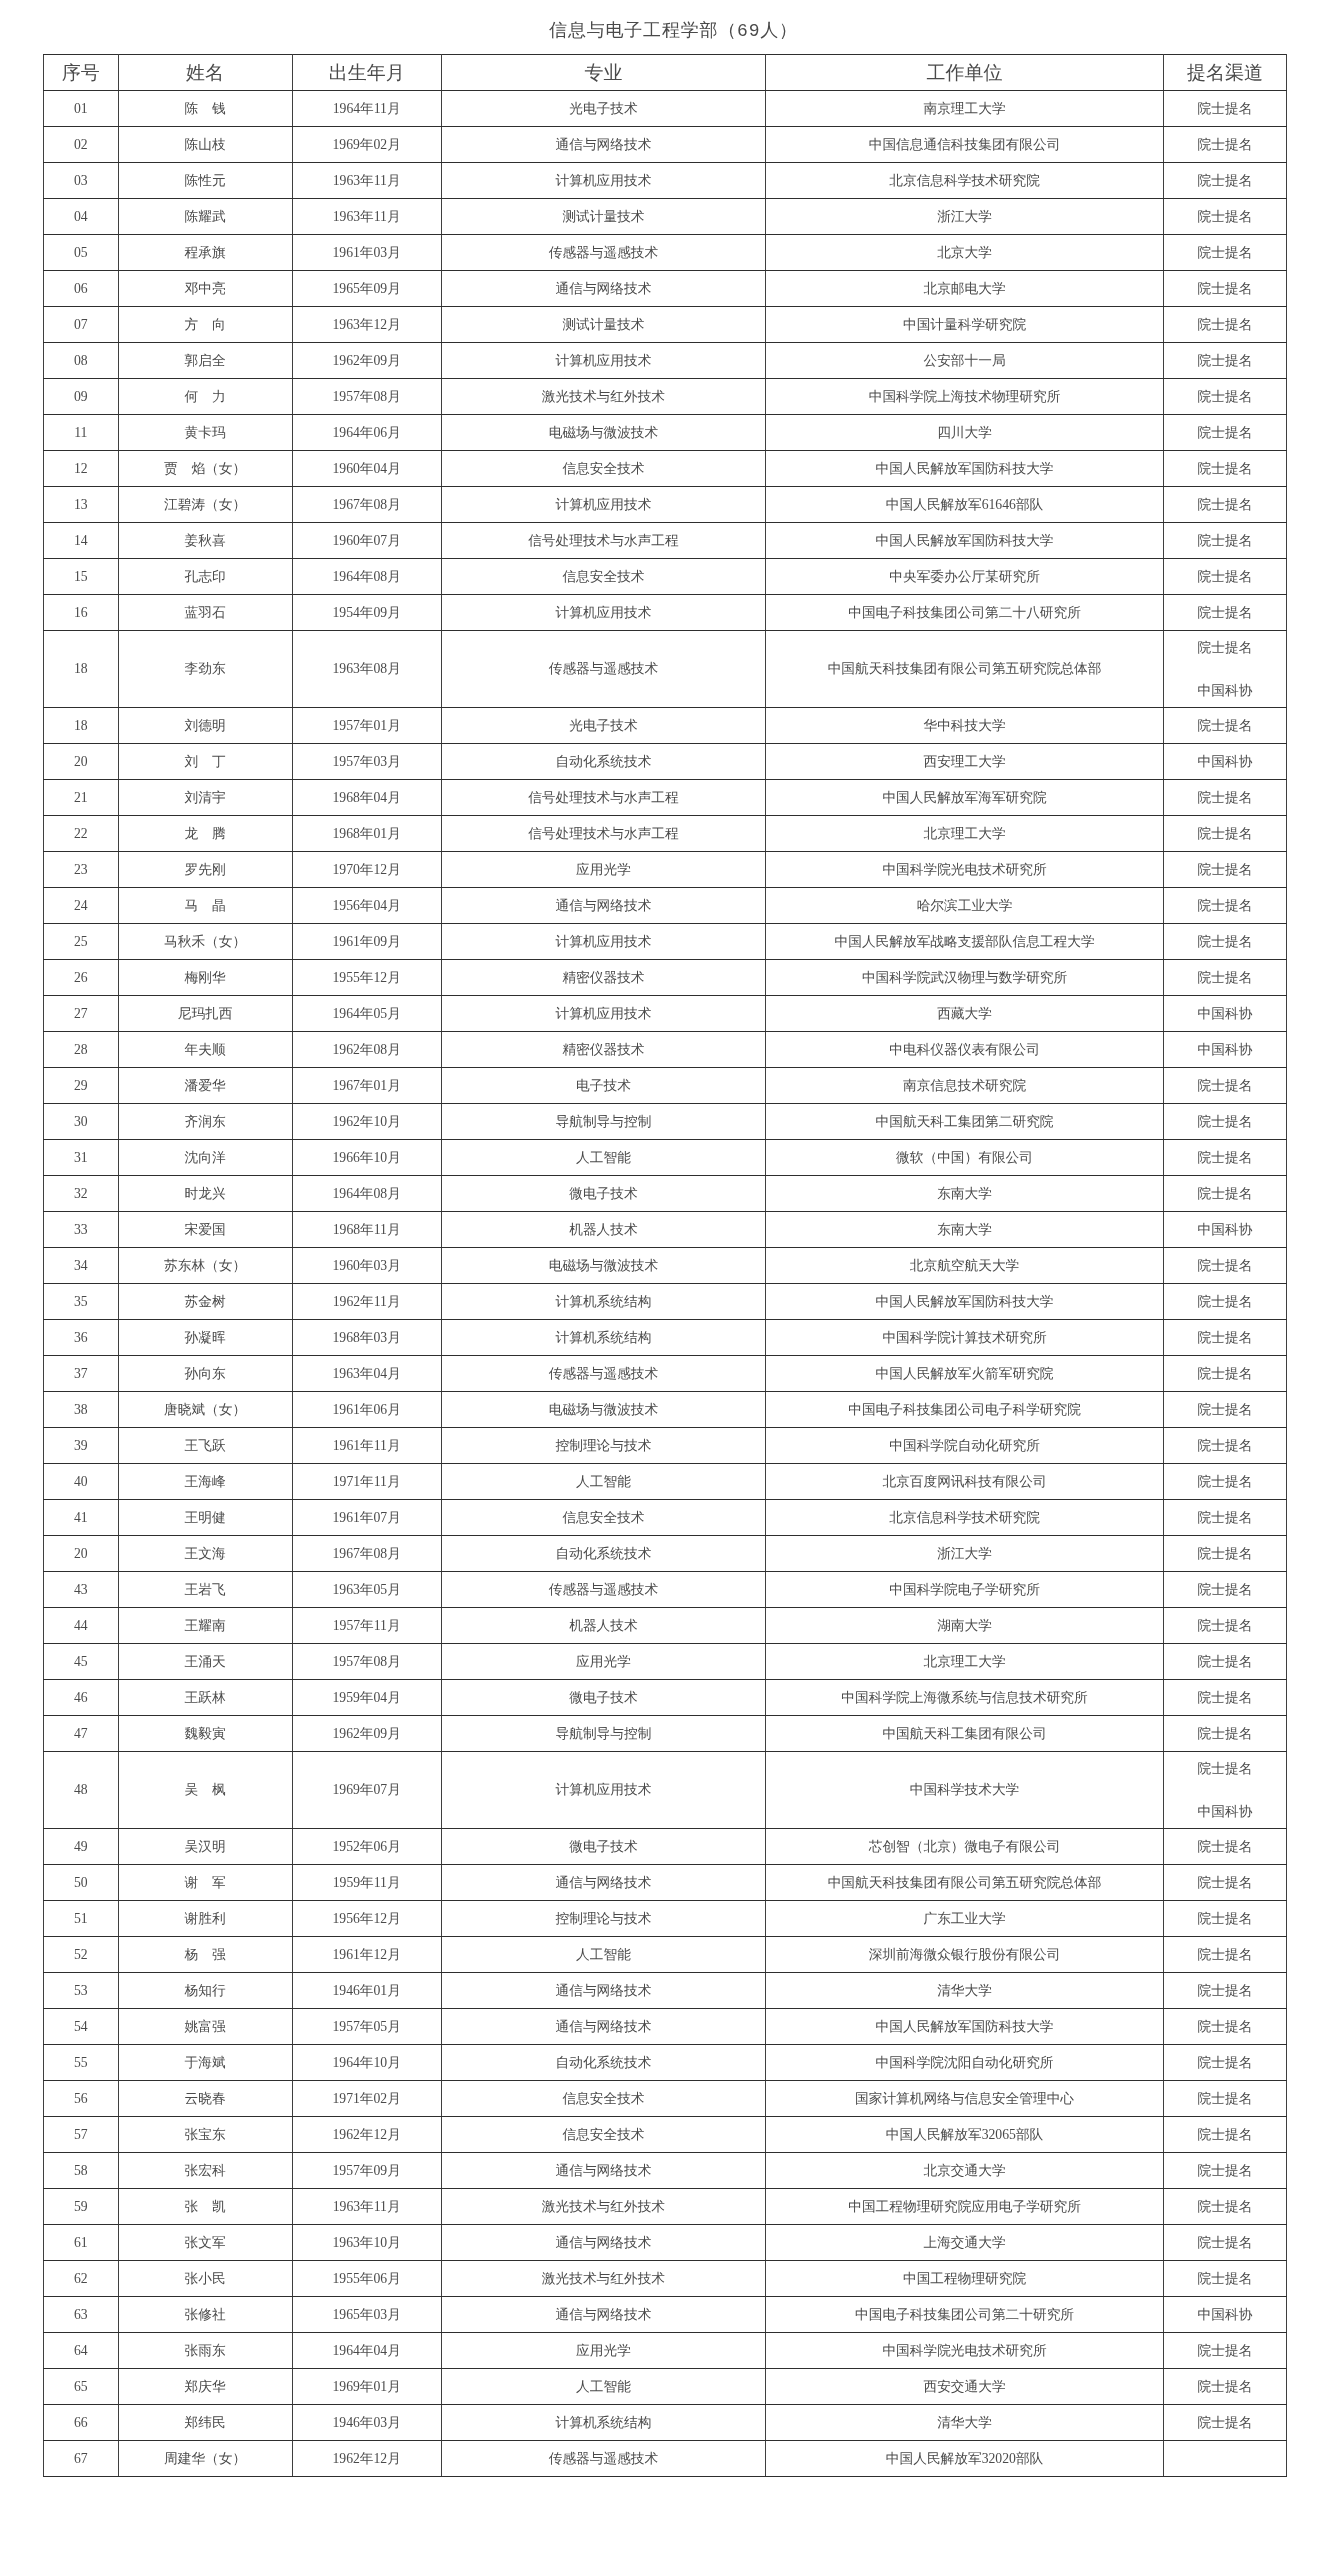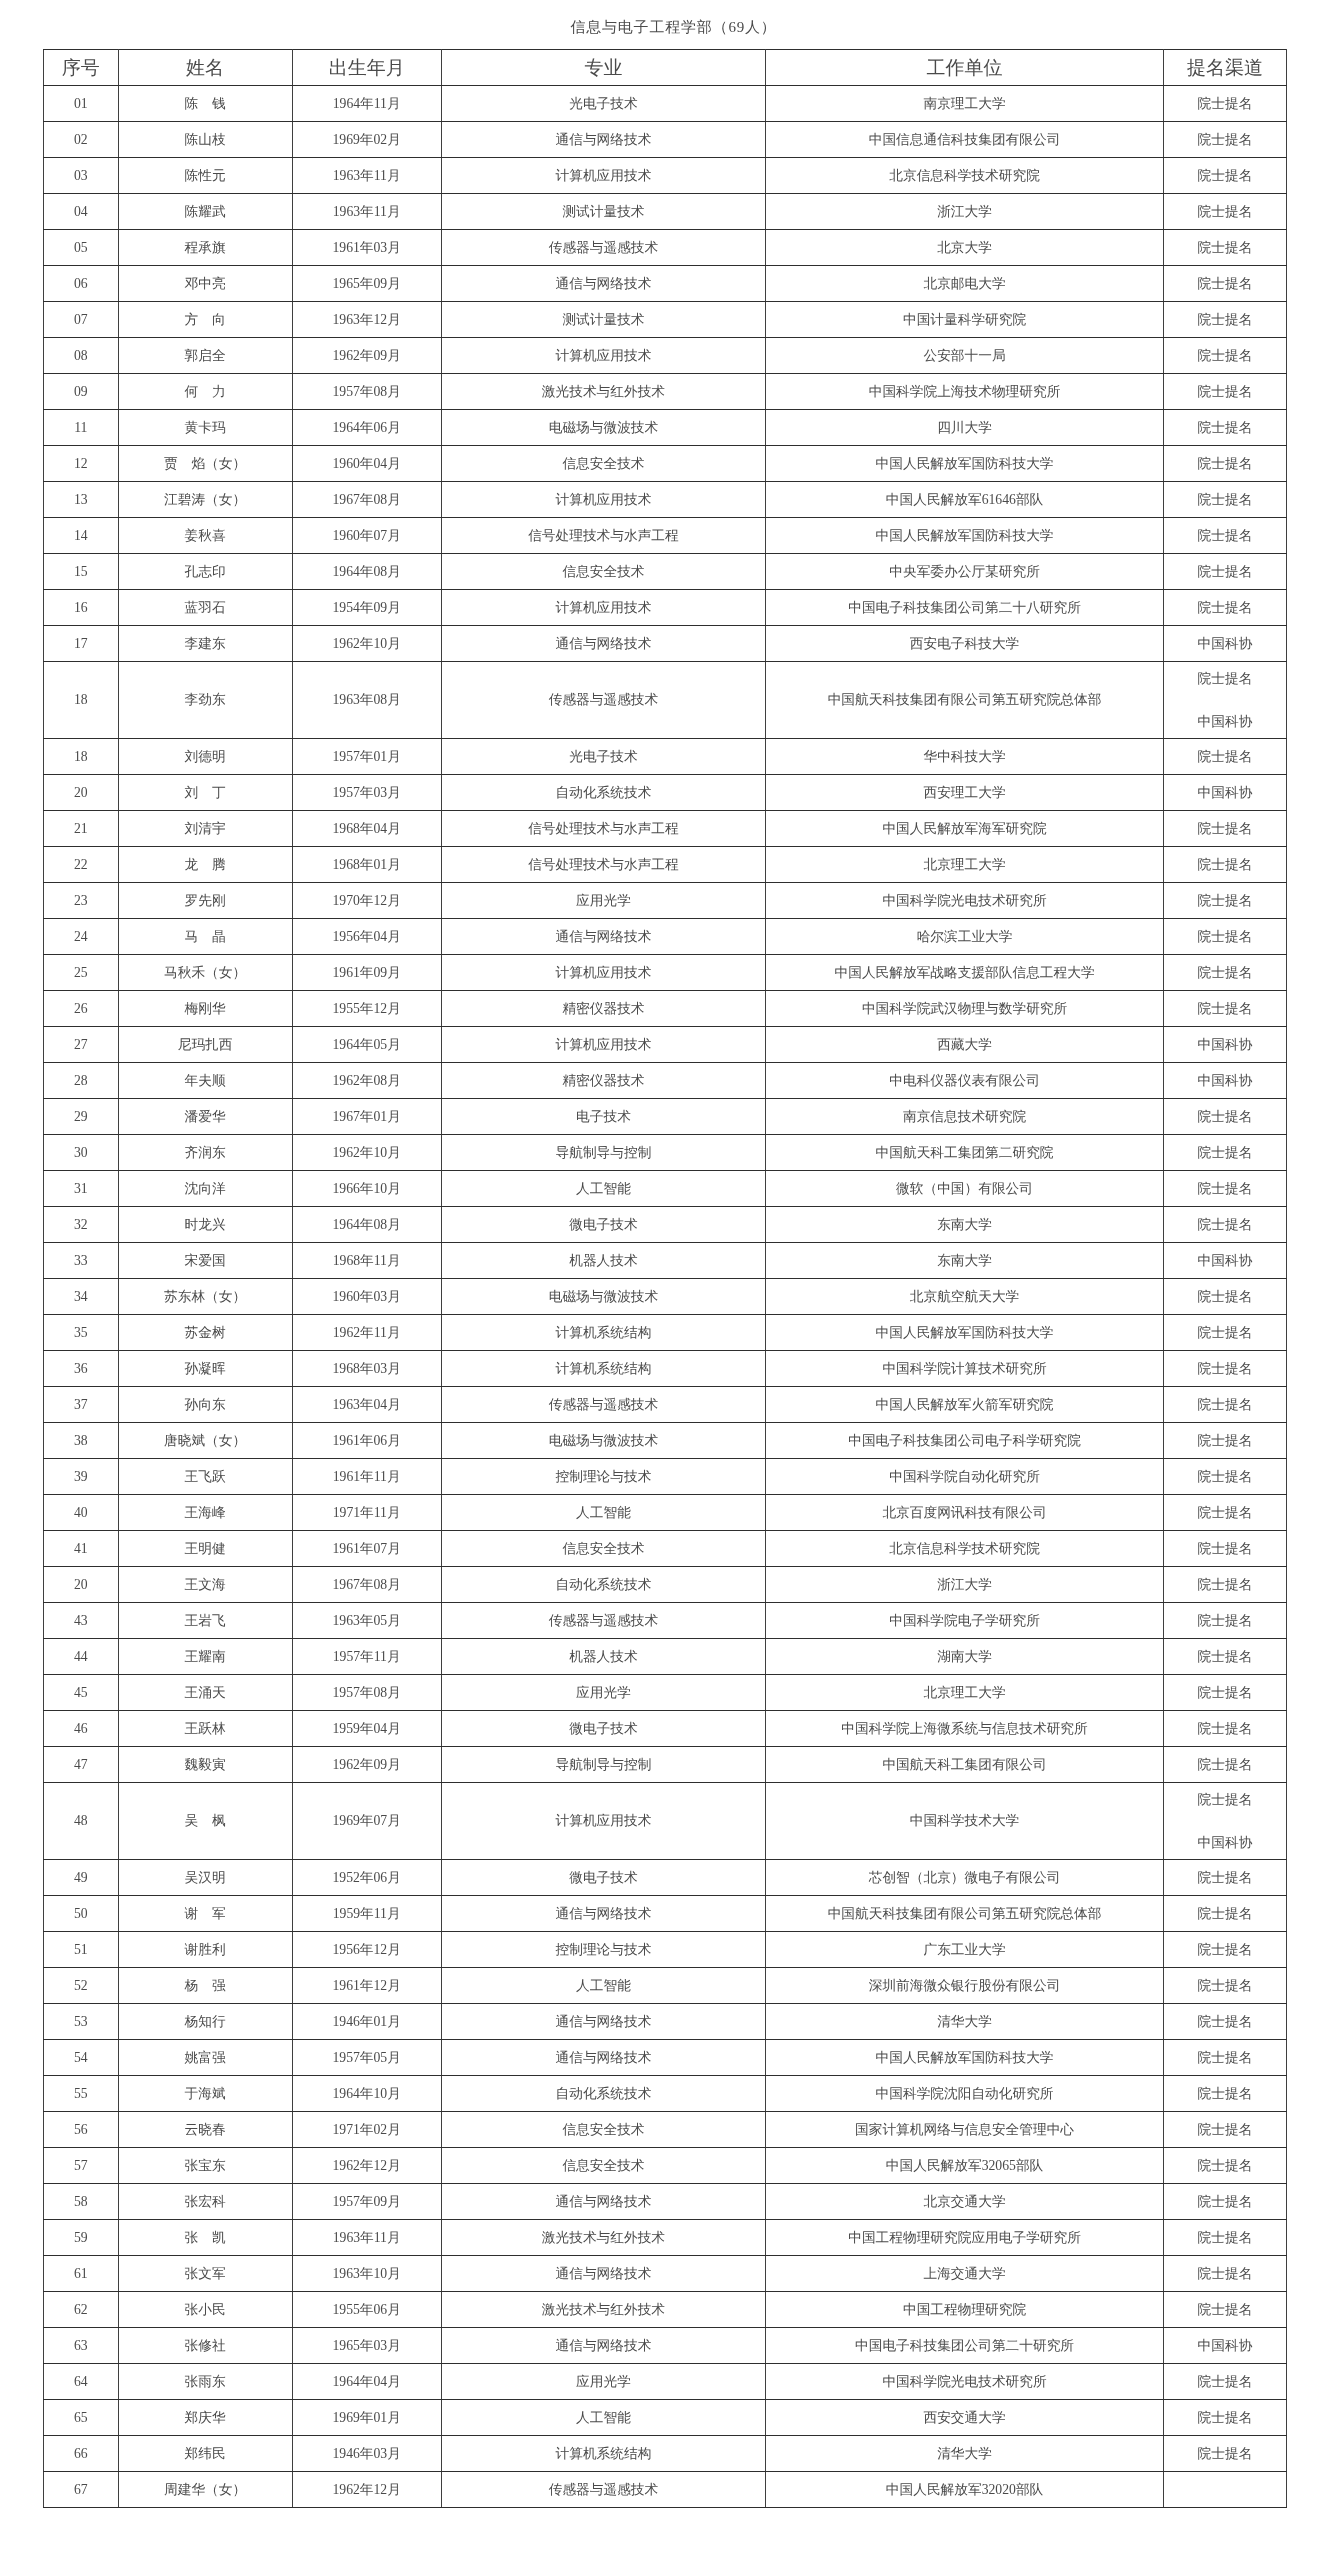--- a/index.html
+++ b/index.html
@@ -14,25 +14,26 @@
     box-sizing: border-box;
   }
   .page {
     width: 1330px;
     min-height: 2576px;
     padding-top: 18px;
     box-sizing: border-box;
   }
   .page-title {
     text-align: center;
-    font-size: 15px;
+    font-size: 18px;
     letter-spacing: 0.8px;
     color: #4a4a4a;
     margin: 0 0 12px 17px;
     font-weight: normal;
+    font-family: Liberation Mono, monospace;
   }
   table.roster {
     width: 1244px;
     margin: 0 auto;
     border-collapse: collapse;
     table-layout: fixed;
   }
   table.roster col.c-no     { width: 6.0%;  }
   table.roster col.c-name   { width: 14.0%; }
   table.roster col.c-birth  { width: 12.0%; }
@@ -275,32 +276,20 @@
           <td class="cell-name">蓝羽石</td>
           <td class="cell-birth">1954年09月</td>
           <td class="cell-major">计算机应用技术</td>
           <td class="cell-org">中国电子科技集团公司第二十八研究所</td>
           <td class="cell-channel">
             <div class="channel-stack">
               <div class="channel-line">院士提名</div>
             </div>
           </td>
         </tr>
-        <tr>
-          <td class="cell-no">17</td>
-          <td class="cell-name">李建东</td>
-          <td class="cell-birth">1962年10月</td>
-          <td class="cell-major">通信与网络技术</td>
-          <td class="cell-org">西安电子科技大学</td>
-          <td class="cell-channel">
-            <div class="channel-stack">
-              <div class="channel-line">中国科协</div>
-            </div>
-          </td>
-        </tr>
         <tr class="tall">
           <td class="cell-no">18</td>
           <td class="cell-name">李劲东</td>
           <td class="cell-birth">1963年08月</td>
           <td class="cell-major">传感器与遥感技术</td>
           <td class="cell-org">中国航天科技集团有限公司第五研究院总体部</td>
           <td class="cell-channel">
             <div class="channel-stack">
               <div class="channel-line">院士提名</div>
               <div class="channel-line">中国科协</div>

